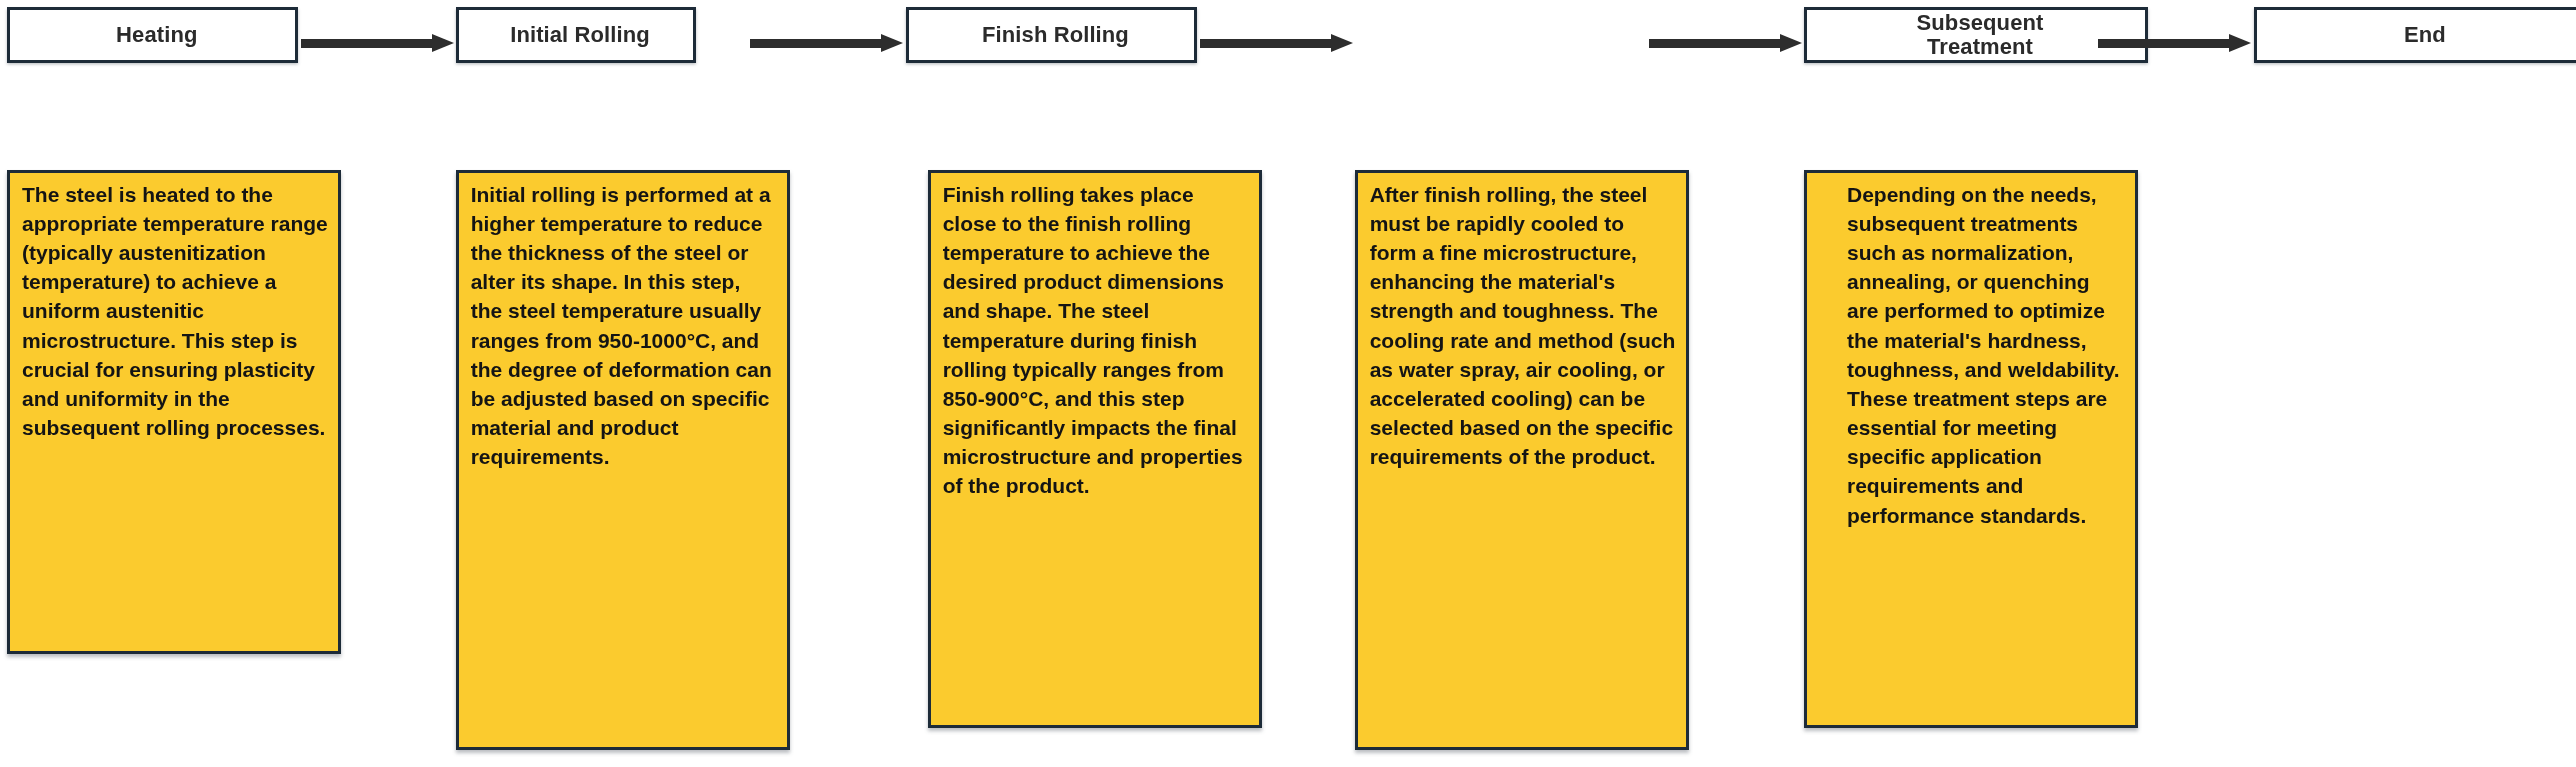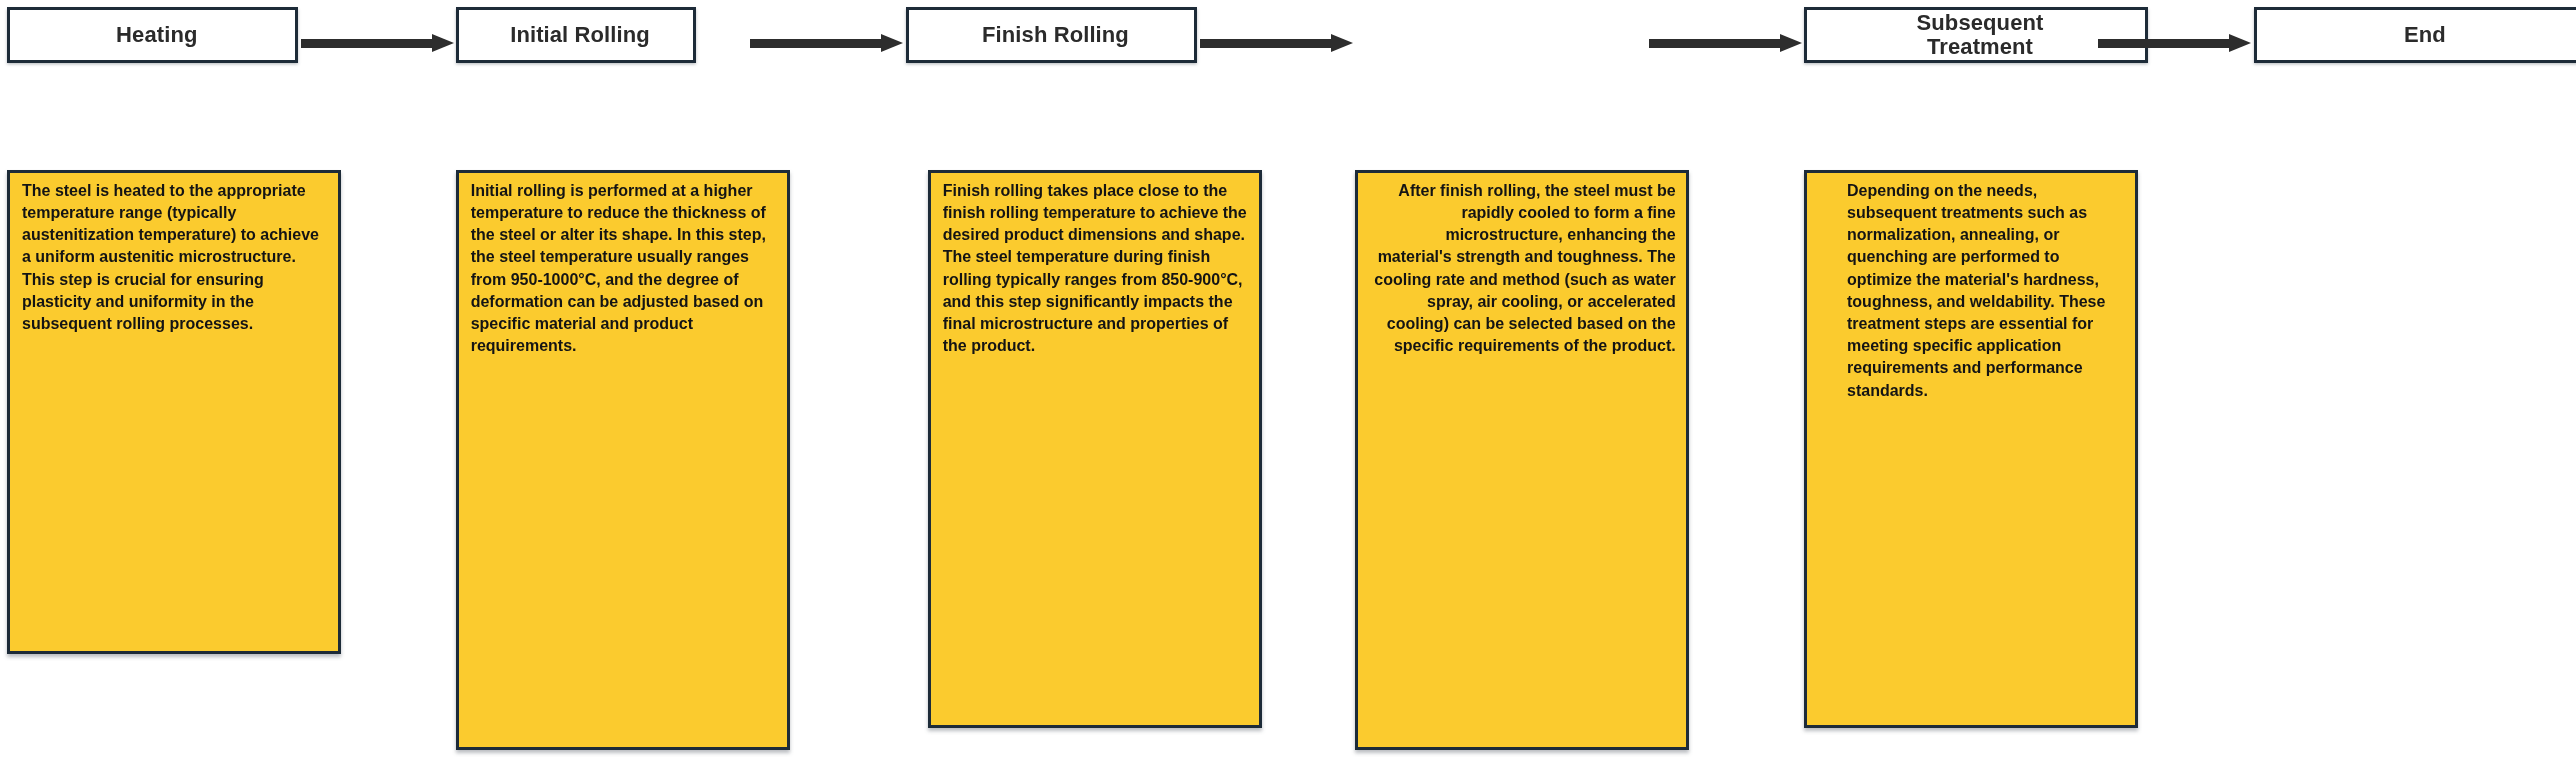--- a/index.html
+++ b/index.html
@@ -41,24 +41,24 @@
   
   .note{
     position:absolute;
     background:#FBCB2E;
     border:3.7px solid #1d2b38;
     box-sizing:border-box;
     box-shadow:0 2.9px 3.7px rgba(60,70,80,.35);
     padding:6.6px 10.3px 6.6px 11.7px;
   }
   .note-text{
-    font-size:16px;line-height:1.39;font-weight:700;color:#141414;
+    font-size:21px;line-height:1.39;font-weight:700;color:#141414;
     text-align:left;word-wrap:break-word;
   }
-  .note.center .note-text{text-align:right;}
+  .note.center .note-text{text-align:left;}
 </style>
 </head>
 <body>
 
 <div class="stage">
 
   <div class="proc-row">
 
     <div class="proc" style="left:7.3px;width:291px;">
       <div class="proc-label">Heating</div>

